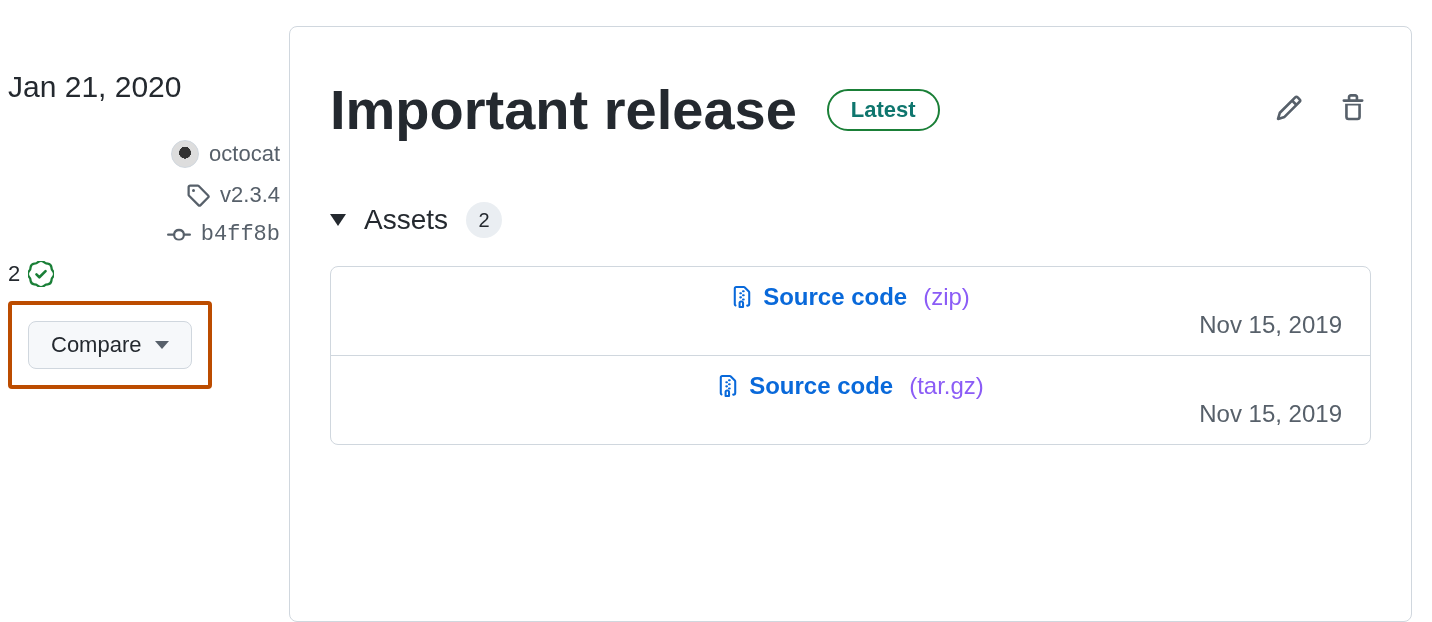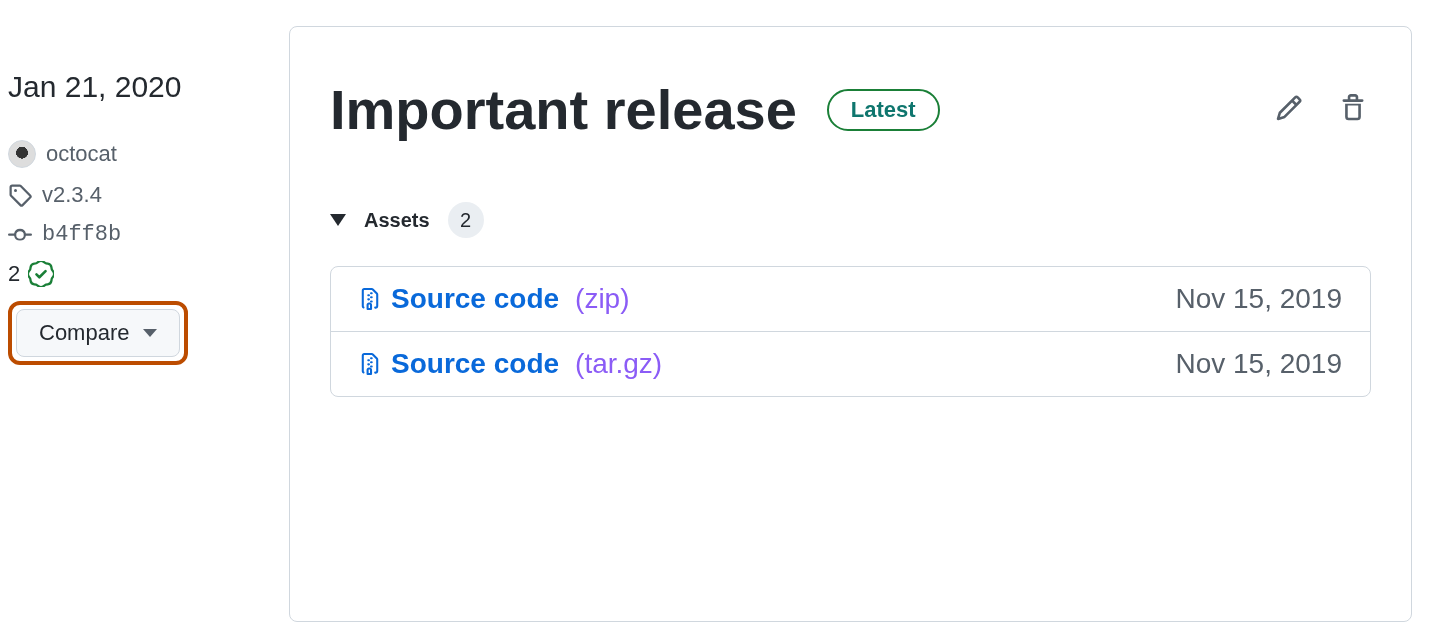--- a/index.html
+++ b/index.html
@@ -29,33 +29,34 @@
     color: #24292f;
     margin-bottom: 36px;
   }
   .meta-row {
     display: flex;
     align-items: center;
     gap: 10px;
     margin-bottom: 14px;
     font-size: 22px;
     color: #57606a;
+    justify-content: flex-end;
   }
   .meta-row .muted { color: #57606a; }
   .avatar {
     width: 28px; height: 28px; border-radius: 50%;
     background: radial-gradient(circle at 50% 45%, #333 30%, #ddd 31%);
     border: 1px solid #d0d7de;
   }
   .mono { font-family: Liberation Mono, monospace; }
   .verified-row { display:flex; align-items:center; gap:8px; margin-bottom:14px; font-size:22px; }
   .compare-wrap {
     border: 4px solid #bc4c00;
-    border-radius: 12px;
-    padding: 4px;
+    border-radius: 4px;
+    padding: 16px;
     display: inline-block;
   }
   .compare-btn {
     display: inline-flex;
     align-items: center;
     gap: 14px;
     background: #f6f8fa;
     border: 1px solid #d0d7de;
     border-radius: 8px;
     padding: 10px 22px;
@@ -110,40 +111,41 @@
   }
   .emoji { color: #fbbf24; }
   .assets-section { padding: 40px; }
   .assets-header { display: flex; align-items: center; gap: 18px; margin-bottom: 28px; }
   .disclosure-tri {
     width: 0; height: 0;
     border-left: 8px solid transparent;
     border-right: 8px solid transparent;
     border-top: 12px solid #24292f;
   }
-  .assets-title { font-size: 20px; font-weight: 700; }
+  .assets-title { font-size: 28px; font-weight: 400; }
   .count-badge {
     background: #eaeef2;
     color: #24292f;
     font-size: 20px;
     min-width: 36px; height: 36px;
     border-radius: 50%;
     display: inline-flex; align-items:center; justify-content:center;
   }
   .assets-list {
     border: 1px solid #d0d7de;
     border-radius: 8px;
     overflow: hidden;
   }
   .asset-row {
     display: flex;
     align-items: center;
     padding: 16px 28px;
-    font-size: 28px;
+    font-size: 24px;
     border-bottom: 1px solid #d0d7de;
+    flex-direction: column;
   }
   .asset-row:last-child { border-bottom: none; }
   .asset-link { color: #0969da; font-weight: 600; text-decoration: none; display:inline-flex; align-items:center; gap:10px; }
   .asset-ext { color: #8b5cf6; font-weight: 400; margin-left: 6px; }
   .asset-date { margin-left: auto; color: #57606a; }
   .zip-icon { width: 22px; height: 26px; }
   .tag-svg, .commit-svg { width:24px; height:24px; fill:#57606a; }
   .verified-svg { width:26px; height:26px; }
 </style>
 </head>

